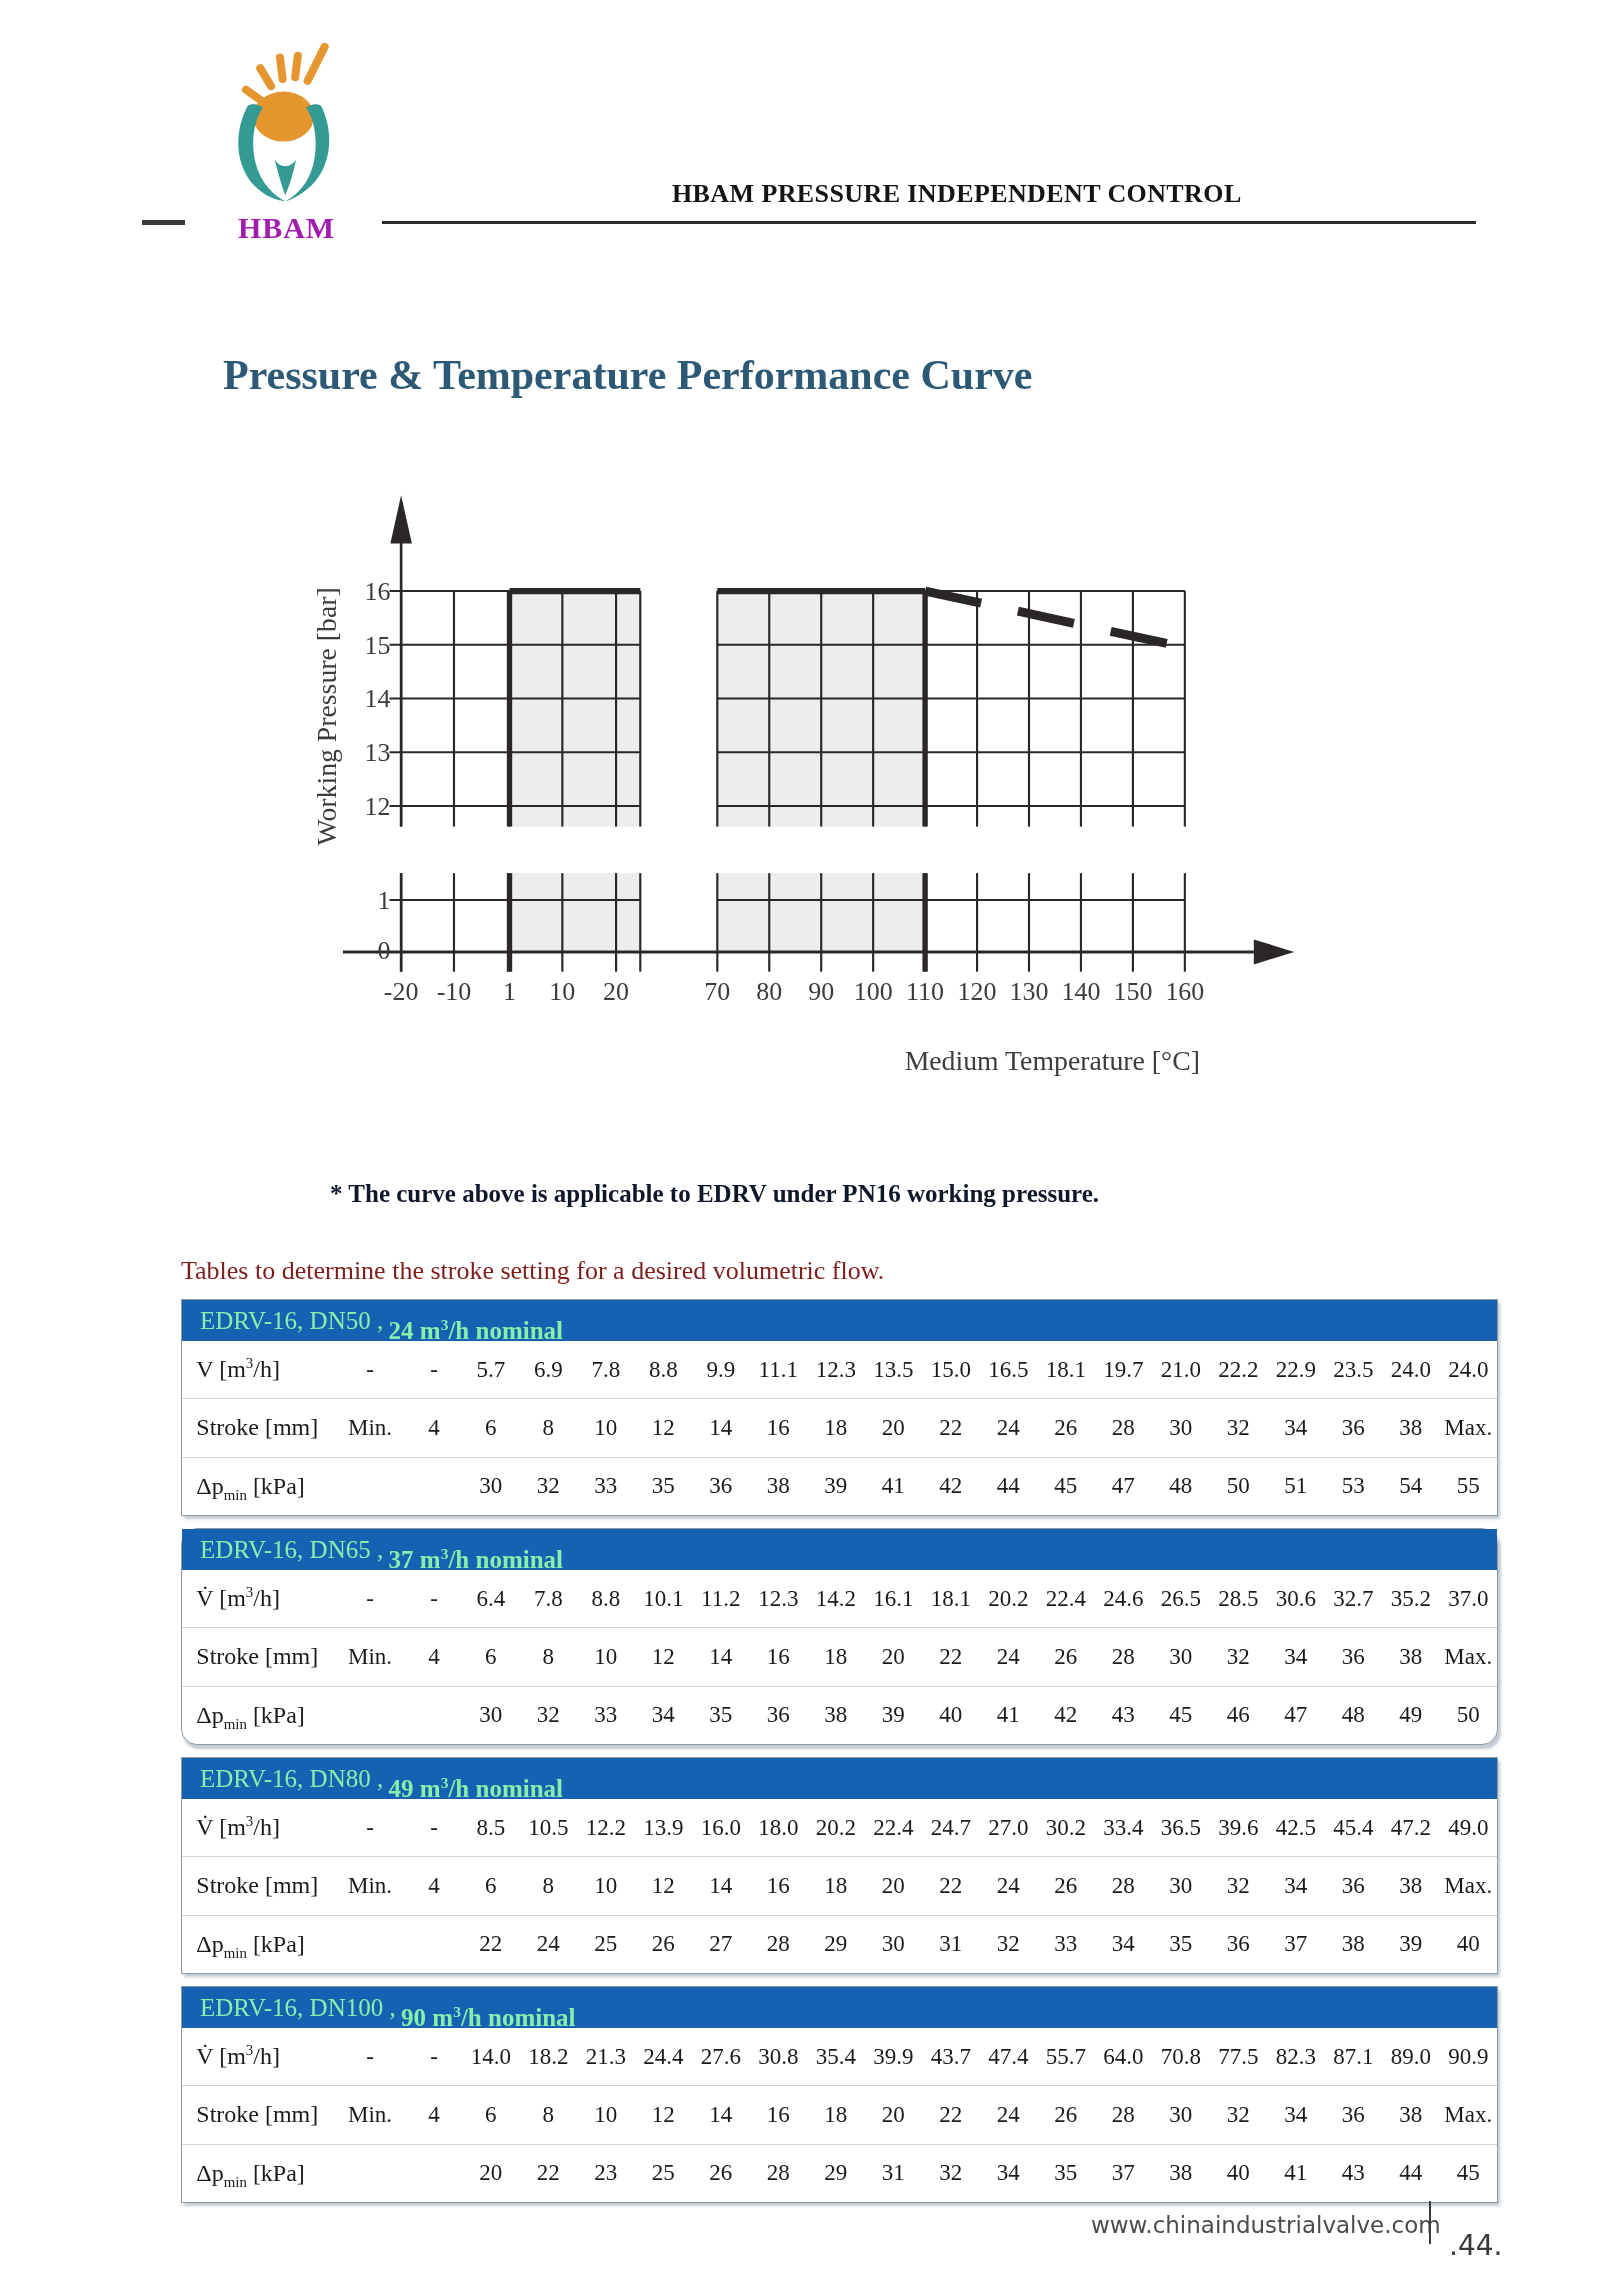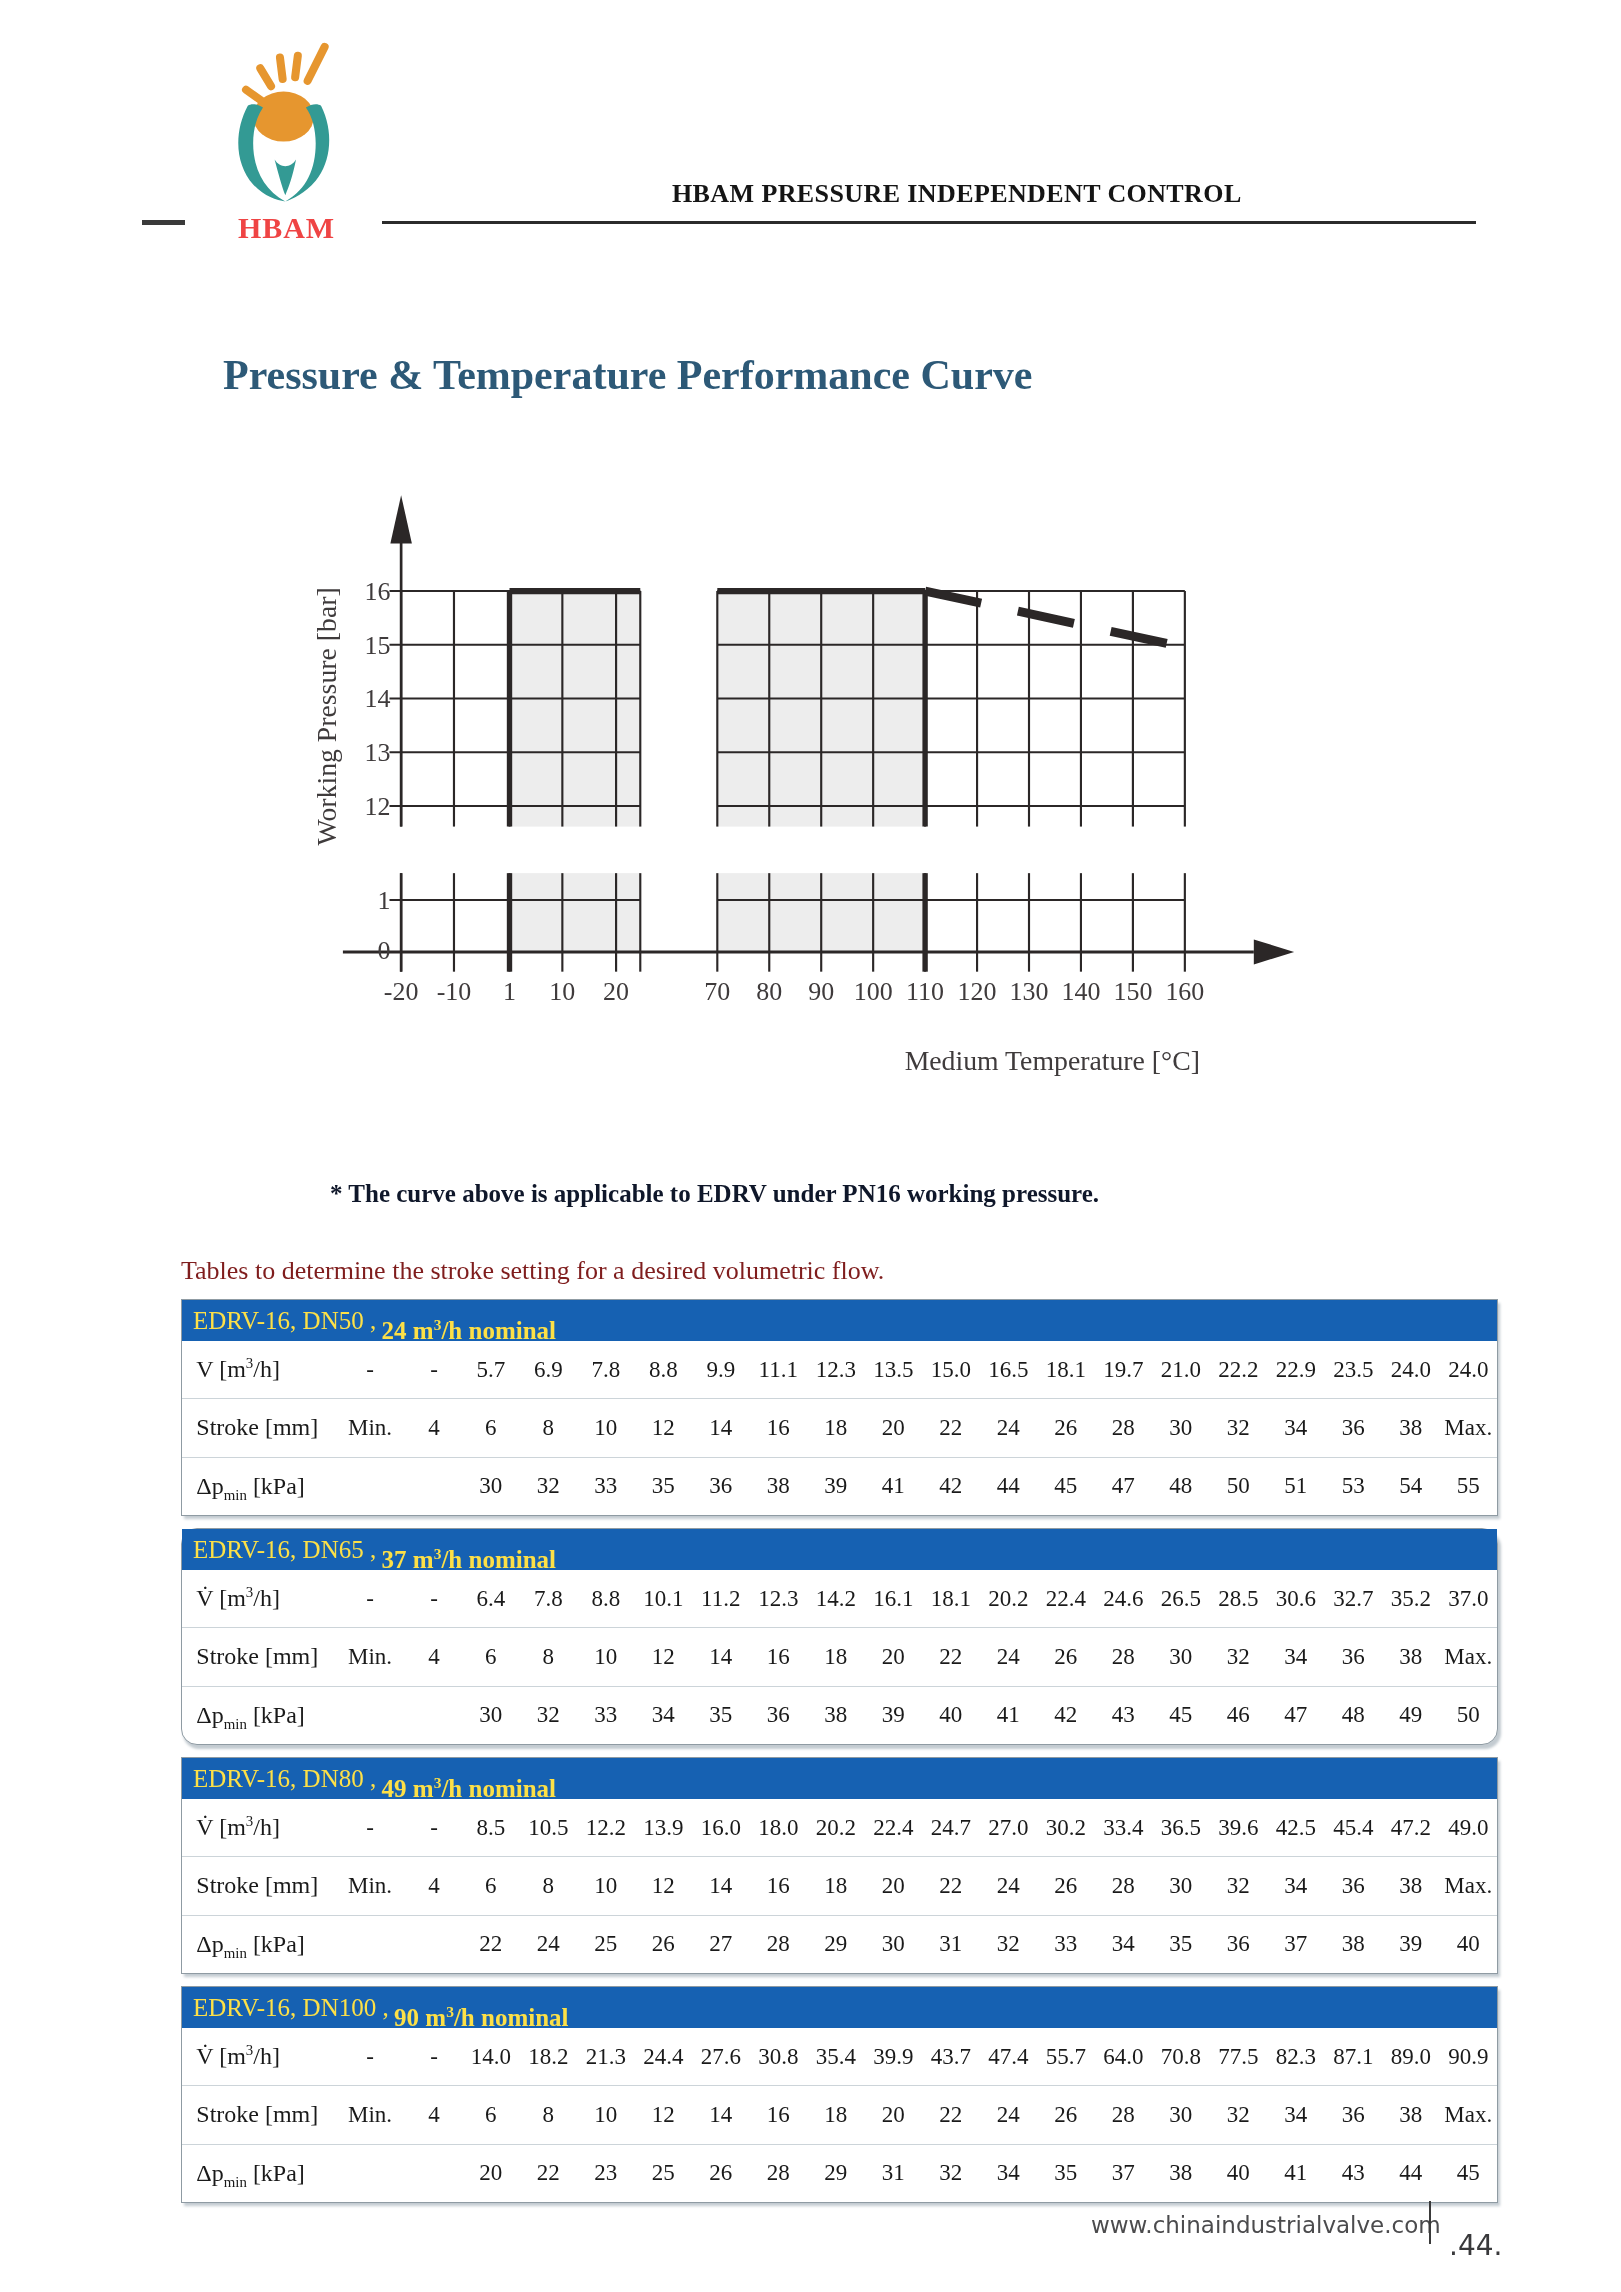--- a/index.html
+++ b/index.html
@@ -3,39 +3,39 @@
 <meta charset="utf-8">
 <style>
   html,body{margin:0;padding:0;background:#ffffff;}
   .page{position:relative;width:1622px;height:2293px;background:#fff;overflow:hidden;
         font-family:"Liberation Serif","DejaVu Serif",serif;color:#1a1a1a;}
 
   
   .brand-dash{position:absolute;left:142px;top:220px;width:43px;height:5.4px;background:#3a3a3a;}
   .logo{position:absolute;left:221px;top:25px;width:134px;height:184px;}
   .brand-name{position:absolute;left:215px;top:211px;width:143px;text-align:center;
-              font-weight:bold;font-size:30px;letter-spacing:0.9px;color:#ef4444;}
+              font-weight:bold;font-size:30px;letter-spacing:0.9px;color:#a21caf;}
   .header-title{position:absolute;left:672px;top:179px;font-weight:bold;font-size:26px;
                 letter-spacing:0.4px;color:#151515;white-space:nowrap;}
   .header-rule{position:absolute;left:382px;top:221px;width:1094px;height:2.7px;background:#2b2b2b;}
 
   
   .main-title{position:absolute;left:223px;top:351px;font-weight:bold;font-size:42px;
               color:var(--title-blue,#2d5977);white-space:nowrap;}
 
   
   .chart-host{position:absolute;left:282px;top:488px;width:1039px;height:627px;}
   .note{position:absolute;left:330px;top:1180px;font-size:25px;color:#0f172a;font-weight:bold;}
 
   
   .tables-heading{position:absolute;left:181px;top:1256px;font-weight:normal;font-size:26px;color:#7f1d1d;}
   .vtable{position:absolute;left:181px;width:1315px;height:215px;background:#fff;
           border:1.8px solid #8f9ba3;box-shadow:2.7px 3.6px 2.7px #c3cbd1;display:flex;flex-direction:column;}
-  .vtable-header{height:41px;flex:0 0 41px;background:var(--blue,#1661b2);color:#fde047;
-                 display:flex;align-items:center;padding-left:11px;font-size:25px;}
+  .vtable-header{height:41px;flex:0 0 41px;background:var(--blue,#1661b2);color:#86efac;
+                 display:flex;align-items:center;padding-left:18px;font-size:25px;}
   .vtable-header b{margin-left:5.4px;margin-top:20px;}
   .vtable-row{flex:1;display:grid;grid-template-columns:152px 72px 56px repeat(18,1fr);
               align-items:center;font-size:23px;}
   .vtable-row + .vtable-row{border-top:1.8px solid #ccd4d9;}
   .vtable-label{padding-left:14.3px;font-size:24px;white-space:nowrap;}
   .vtable-cell{text-align:center;}
   sup{font-size:.62em;vertical-align:super;line-height:0;}
   sub{font-size:.62em;vertical-align:sub;line-height:0;}
 
   

